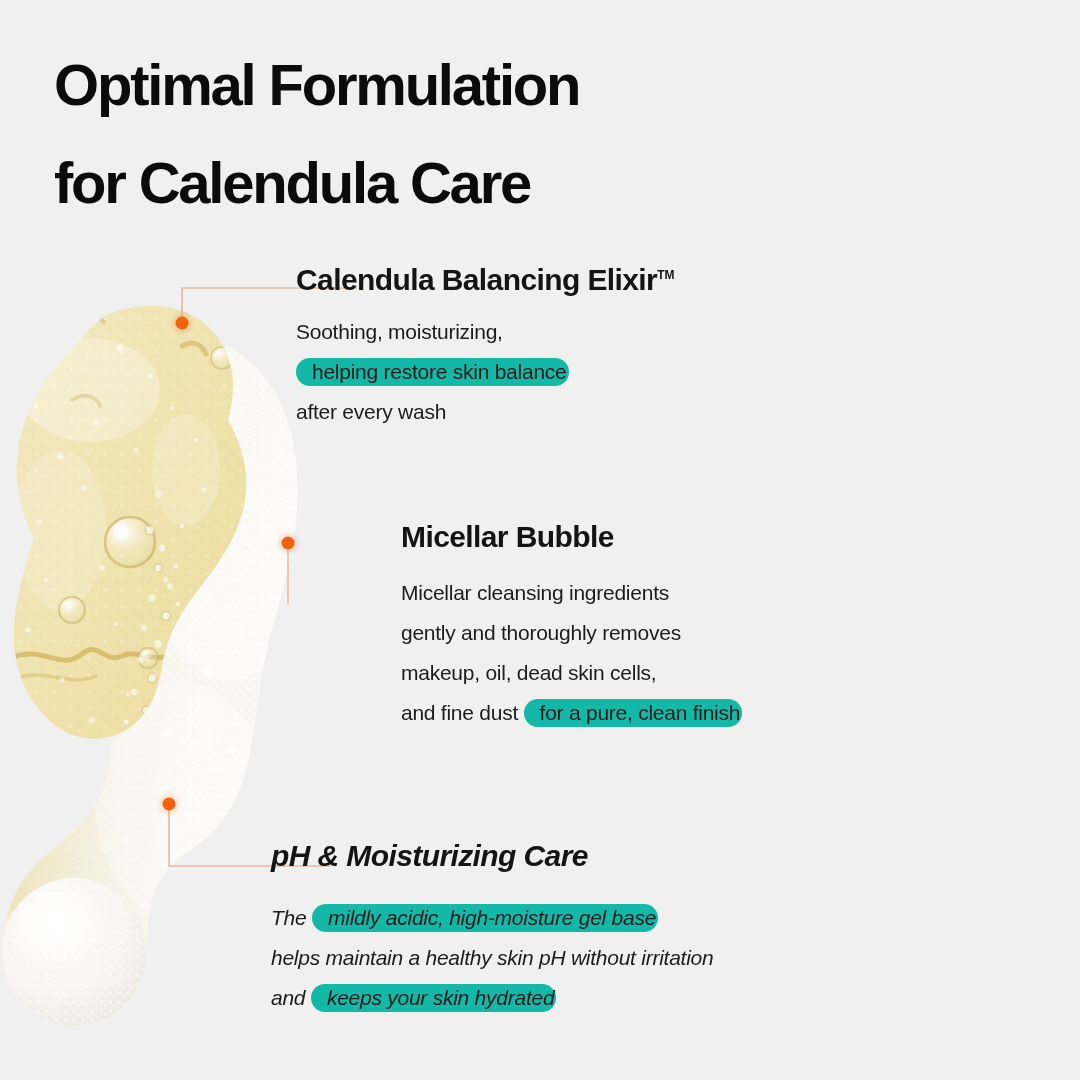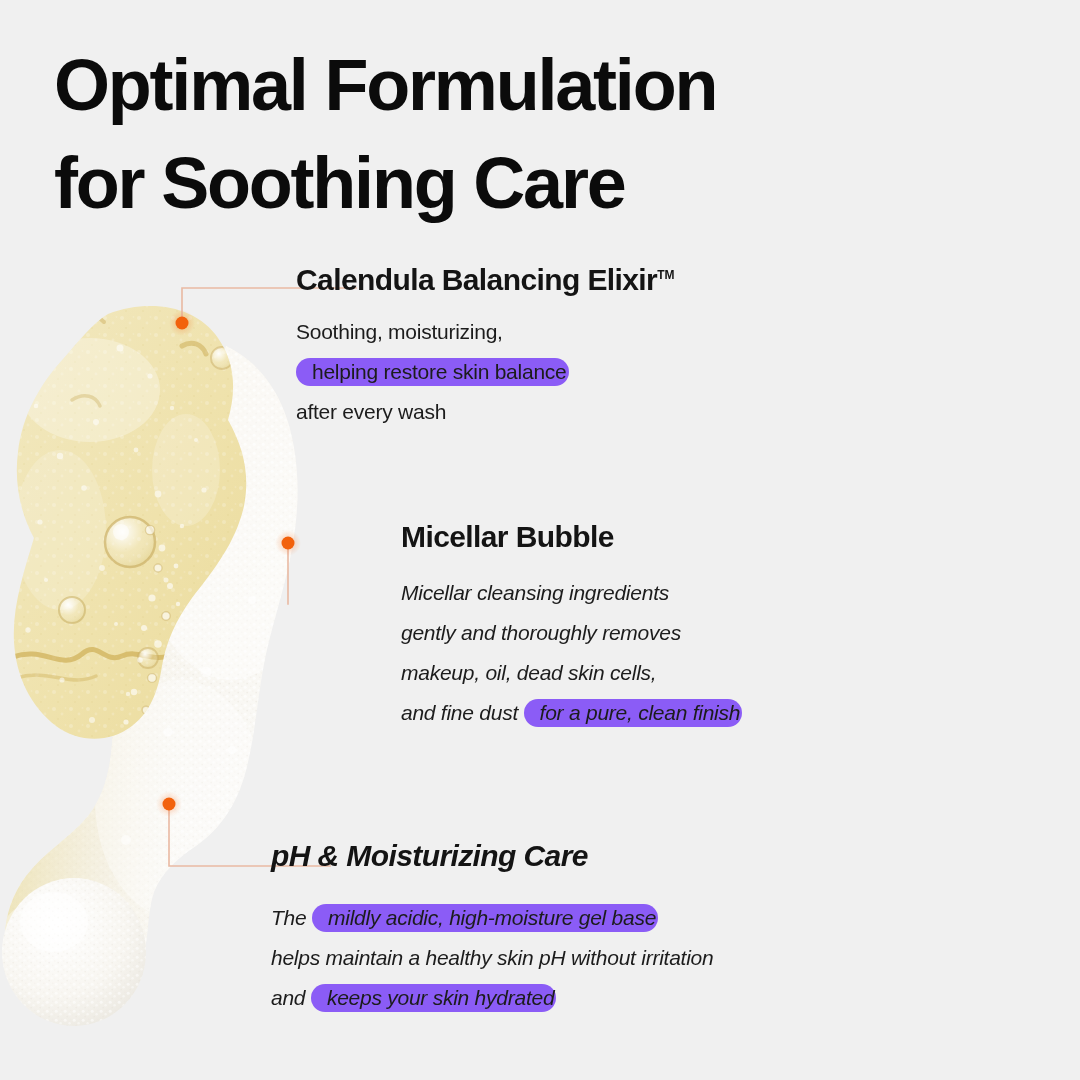--- a/index.html
+++ b/index.html
@@ -24,21 +24,21 @@
   }
 
   
   .title-block {
     position: absolute;
     left: 54px;
     top: 36px;
     width: 960px;
   }
   .title-line {
-    font-size: 72px;
+    font-size: 58px;
     font-weight: bold;
     letter-spacing: -2.2px;
     line-height: 98px;
     color: #0B0B0B;
     white-space: nowrap;
   }
 
   
   .product-art {
     position: absolute;
@@ -84,33 +84,33 @@
     margin-top: 14px;
   }
   .body-line {
     font-size: 21px;
     line-height: 40px;
     color: #1C1C1C;
     letter-spacing: -0.25px;
     white-space: nowrap;
   }
   .hl {
-    background: #8b5cf6;
+    background: #14b8a6;
     padding: 2px 2px 3px 16px;
     box-decoration-break: clone;
     border-radius: 14px;
     -webkit-box-decoration-break: clone;
   }
 
   
   #callout-elixir   { left: 296px; top: 262px; }
   #callout-micellar { left: 357px; top: 519px; margin-left: 44px; }
   #callout-ph       { left: 271px; top: 838px; font-style: italic; }
 
-  #callout-micellar .callout-body { margin-top: 18px; font-style: italic; }
+  #callout-micellar .callout-body { margin-top: 18px; }
   #callout-ph .callout-body { margin-top: 24px; }
 </style>
 </head>
 <body>
 
 <div class="stage">
 
   <div class="product-art">
     <svg viewBox="0 0 400 760" xmlns="http://www.w3.org/2000/svg">
       <defs>
@@ -328,21 +328,21 @@
       <circle cx="288" cy="543" r="6.5" fill="#F2610C"></circle>
     </g>
     <g>
       <circle cx="169" cy="804" r="13" fill="url(#dotHalo)"></circle>
       <circle cx="169" cy="804" r="6.5" fill="#F2610C"></circle>
     </g>
   </svg>
 
   <div class="title-block">
     <div class="title-line">Optimal Formulation</div>
-    <div class="title-line">for Soothing Care</div>
+    <div class="title-line">for Calendula Care</div>
   </div>
 
   <div class="callout" id="callout-elixir">
     <div class="callout-heading">
       <span>Calendula Balancing Elixir</span><span class="tm">TM</span>
     </div>
     <div class="callout-body">
       <div class="body-line"><span>Soothing, moisturizing,</span></div>
       <div class="body-line"><span class="hl">helping restore skin balance</span></div>
       <div class="body-line"><span>after every wash</span></div>

